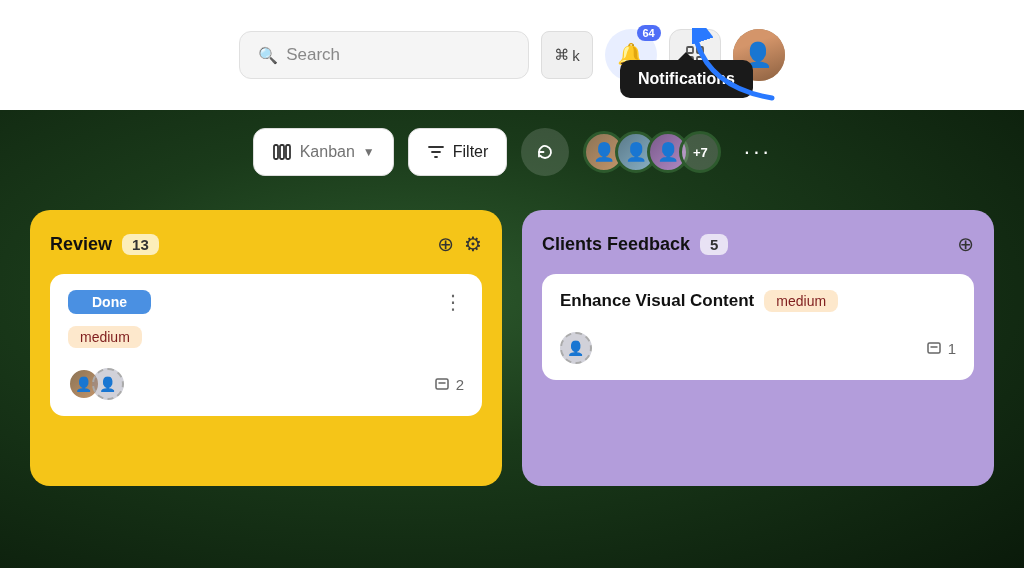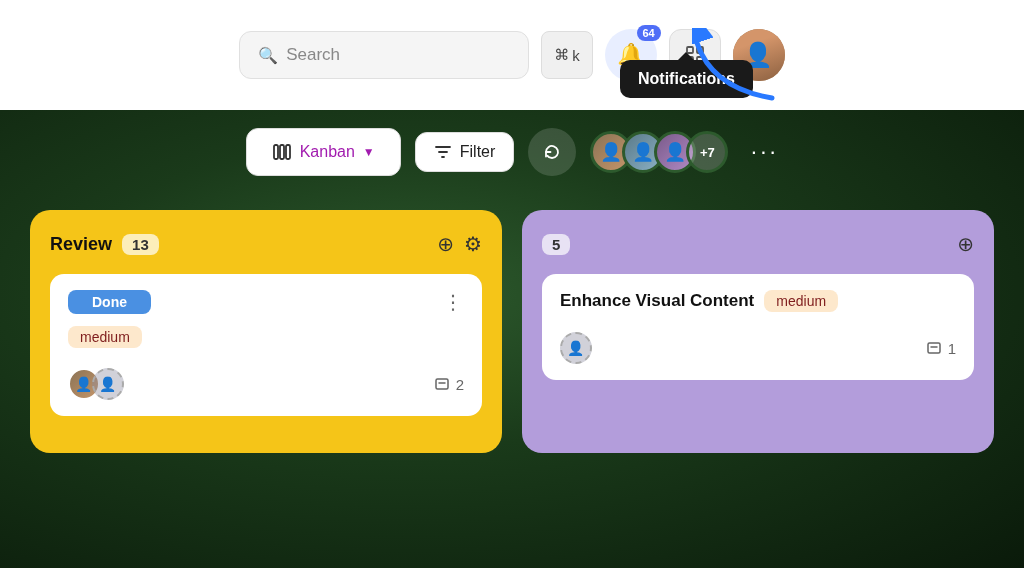--- a/index.html
+++ b/index.html
@@ -191,39 +191,39 @@
       z-index: 5;
     }
 
     .toolbar-btn {
       display: flex;
       align-items: center;
       gap: 8px;
       background: white;
       border: 1.5px solid #ddd;
       border-radius: 12px;
-      padding: 10px 25px;
+      padding: 10px 18px;
       font-size: 16px;
       font-weight: 500;
-      color: #a21caf;
+      color: #737373;
       cursor: pointer;
       height: 48px;
       justify-content: space-between;
     }
 
     .filter-btn {
       background: white;
       border: 1.5px solid #ddd;
       border-radius: 12px;
       padding: 10px 18px;
       font-size: 16px;
       font-weight: 500;
       color: #222;
       cursor: pointer;
-      height: 40px;
+      height: 48px;
       display: flex;
       align-items: center;
       gap: 8px;
     }
 
     .refresh-btn {
       width: 48px;
       height: 48px;
       border-radius: 50%;
       background: rgba(255,255,255,0.15);
@@ -293,21 +293,21 @@
     }
 
     .board-column {
       flex: 1;
       padding: 0 10px;
     }
 
     .board-card {
       border-radius: 20px;
       padding: 22px 20px;
-      height: 243px;
+      height: 276px;
     }
 
     .board-yellow { background: #f5c518; }
     .board-purple { background: #b39ddb; }
 
     .board-header {
       display: flex;
       align-items: center;
       justify-content: space-between;
       margin-bottom: 18px;
@@ -551,20 +551,21 @@
           </div>
         </div>
       </div>
     </div>
   </div>
 
   <div class="board-column">
     <div class="board-card board-purple">
       <div class="board-header">
         <div class="board-title-group">
+          <span class="board-title">Clients Feedback</span>
           <span class="board-count">5</span>
         </div>
         <div class="board-actions">
           <span style="cursor:pointer;">⊕</span>
         </div>
       </div>
 
       <div class="task-card">
         <div class="task-title-row">
           <span class="task-title">Enhance Visual Content</span>

